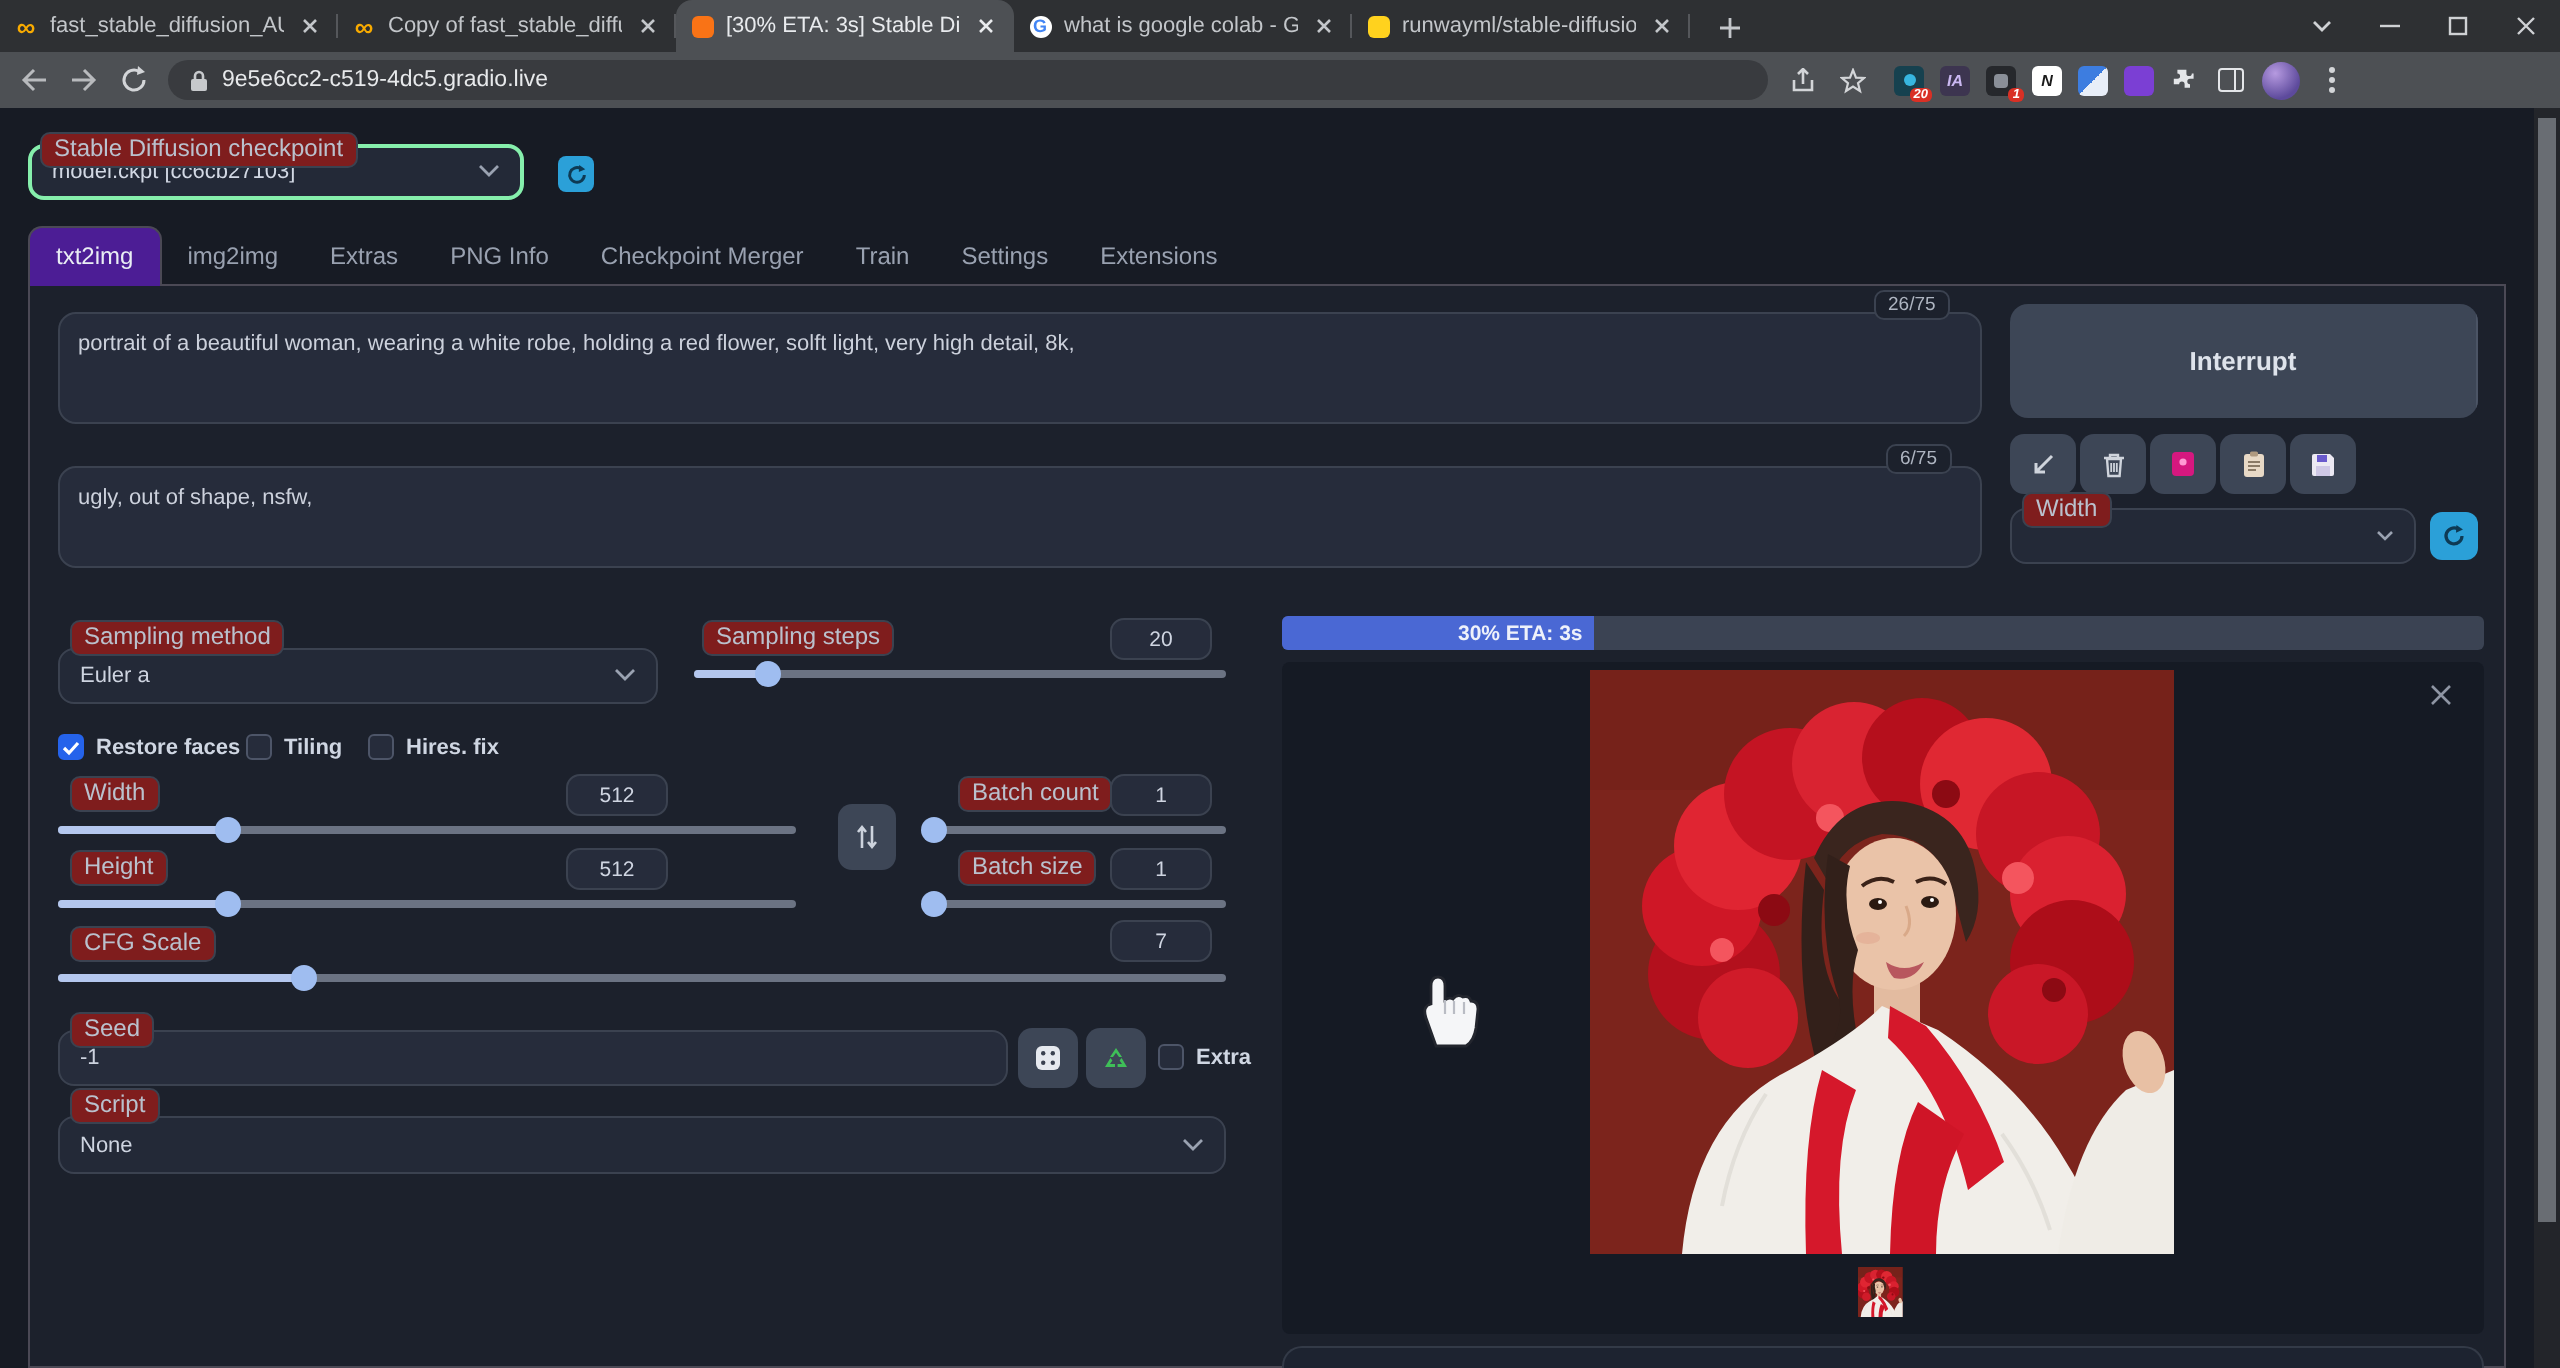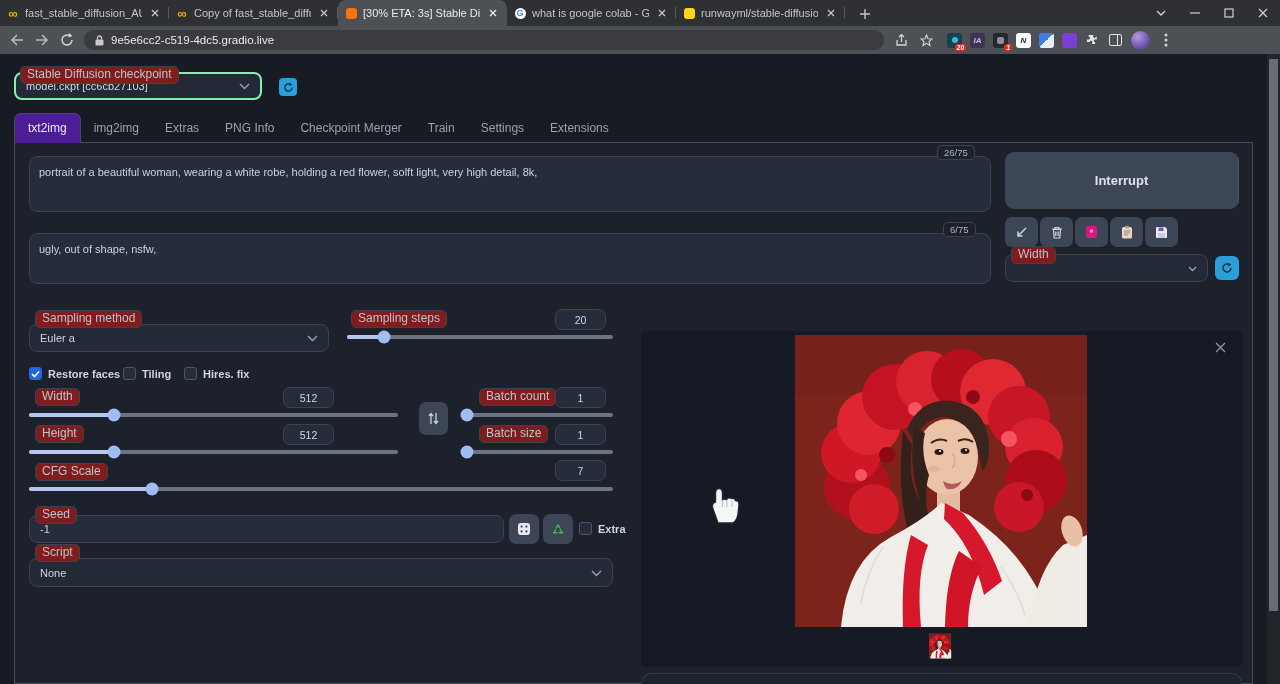--- a/index.html
+++ b/index.html
@@ -483,20 +483,25 @@
     </label>
 
     <span class="nlabel" style="left:20px;top:401px">Script</span>
     <div class="inputbox" style="left:14px;top:415px;width:584px;height:29px">
       <span>None</span>
       <span class="chev"><svg width="11" height="7">
             <path d="M1 1 L5.5 5.5 L10 1" stroke="#9aa2b1" fill="none" stroke-width="1.4"></path>
           </svg></span>
     </div>
 
+    <div class="progress">
+      <div class="pfill" style="--fill: 26%;">
+        <span>30% ETA: 3s</span>
+      </div>
+    </div>
 
     <div class="gallery">
       <svg class="artmain" viewBox="0 0 292 292">
           <use href="#art"></use>
         </svg>
       <span class="gclose">
           <svg width="11" height="11">
             <path d="M1 1 L10 10 M10 1 L1 10" stroke="#8e95a3" stroke-width="1.3"></path>
           </svg>
         </span>

